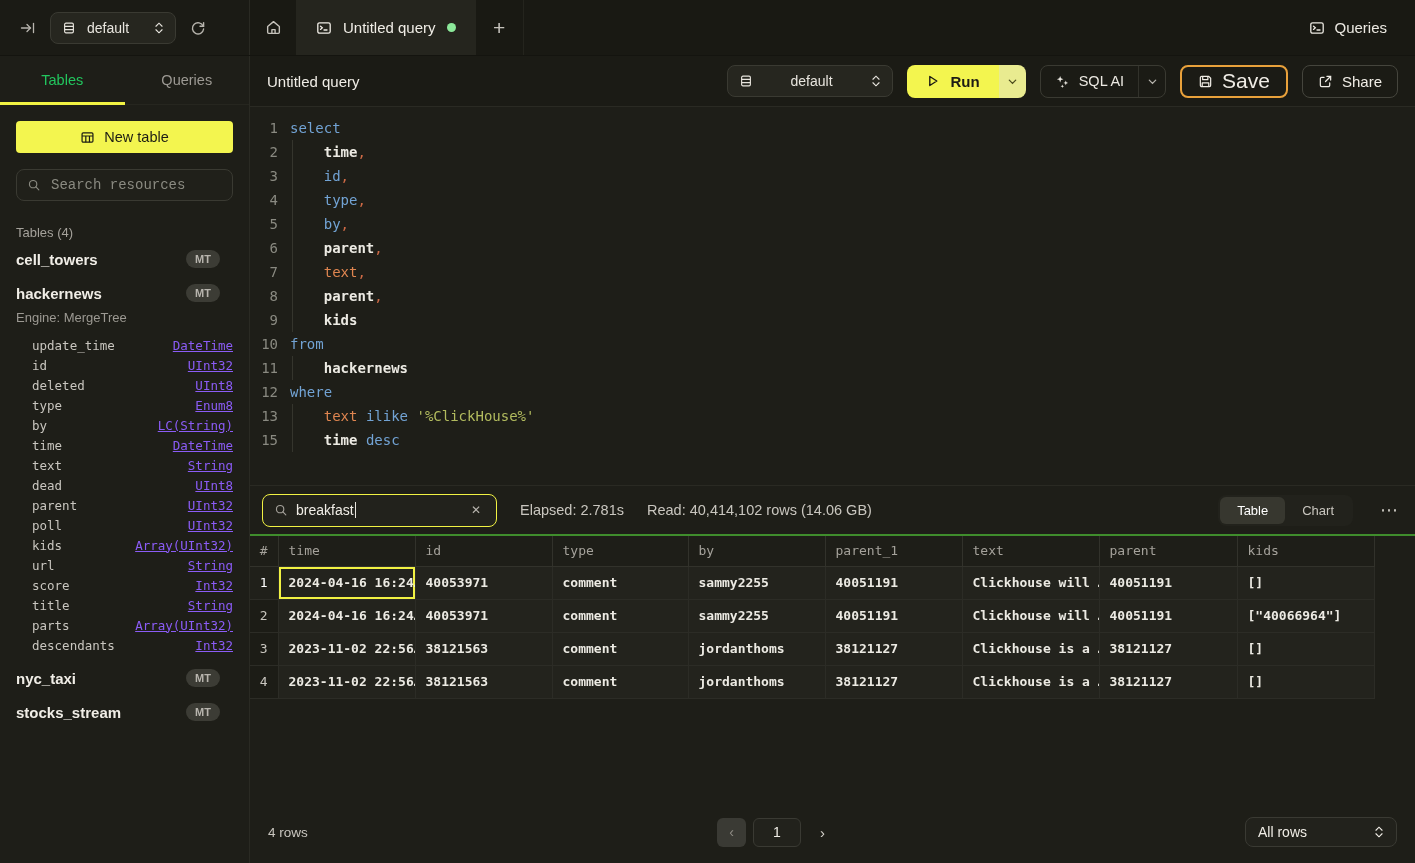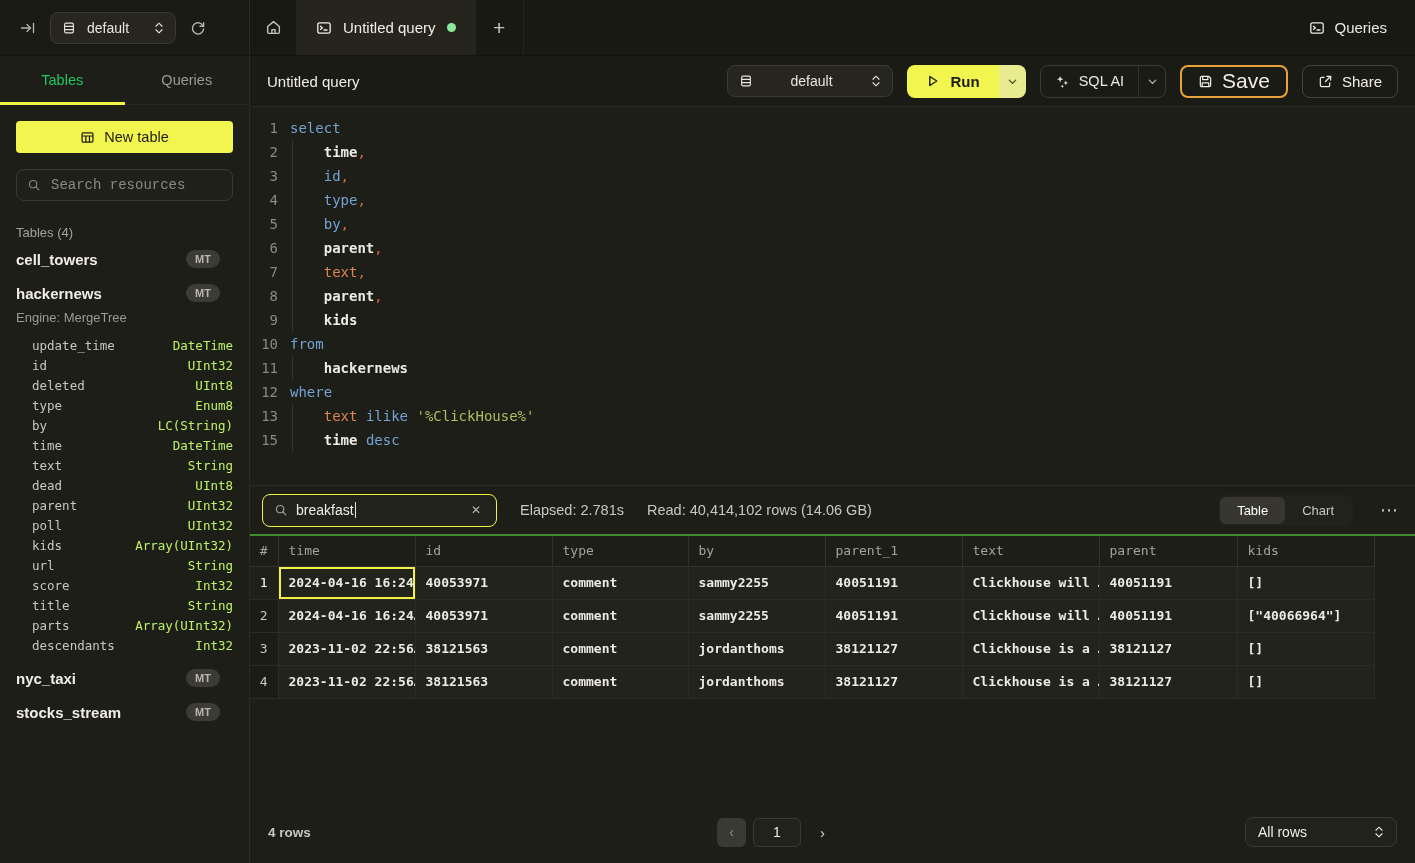--- a/index.html
+++ b/index.html
@@ -42,21 +42,21 @@
   .search-box { margin-top:16px; height:32px; border:1px solid #3a3a32; border-radius:8px; background:#20201a; display:flex; align-items:center; padding:0 10px; gap:8px; color:#8a8a81; }
   .search-box input { flex:1; background:transparent; border:none; outline:none; color:#e8e5de; font-size:14px; font-family:Liberation Mono, monospace; min-width:0; }
   .search-box input::placeholder { color:#8a8a81; }
   .section-label { margin:24px 0 2px; font-size:13px; color:#a5a29b; }
   .tbl-item { height:34px; display:flex; align-items:center; justify-content:space-between; cursor:pointer; }
   .tbl-name { font-size:15px; font-weight:600; color:#f0ede6; }
   .mt-badge { background:#3c3c35; color:#b8b5ae; font-size:11px; font-weight:700; padding:3px 9px; border-radius:10px; margin-right:13px; }
   .engine-line { font-size:13px; color:#9c9992; margin:0 0 10px; }
   .col-row { height:20px; display:flex; align-items:center; justify-content:space-between; padding-left:16px; font-family:"DejaVu Sans Mono", monospace; font-size:12.5px; }
   .col-name { color:#c9c6bf; }
-  .col-type { color:#bef264; }
+  .col-type { color:#8b5cf6;text-decoration:underline; }
   .col-block { margin-bottom:6px; }
 
   
   .main { flex:1; min-width:0; display:flex; flex-direction:column; background:#1e1e18; }
   .query-header { height:51px; flex-shrink:0; display:flex; align-items:center; padding:0 17px; background:#1b1b15; border-bottom:1px solid #2a2a23; }
   .qh-title { font-size:15px; color:#f0ede6; }
   .qh-actions { margin-left:auto; display:flex; align-items:center; gap:14px; }
   .qh-db { width:166px; justify-content:space-between; height:32px; }
   .run-btn { display:flex; height:33px; border-radius:8px; overflow:hidden; border:none; padding:0; background:none; }
   .run-main { display:flex; align-items:center; gap:11px; padding:0 19px; background:var(--accent-yellow,#f3f54f); color:#1c1c14; font-size:15px; font-weight:600; }
@@ -97,21 +97,21 @@
   .table-wrap { flex:1; min-height:0; overflow:hidden; }
   table.results-grid { border-collapse:collapse; table-layout:fixed; width:1124px; font-family:"DejaVu Sans Mono", monospace; font-size:13px; }
   .results-grid th { height:30px; font-weight:normal; color:#a5a29b; text-align:left; padding:0 10px; border-right:1px solid #32322b; border-bottom:1px solid #32322b; white-space:nowrap; overflow:hidden; cursor:pointer; }
   .results-grid th:first-child { text-align:center; padding:0; }
   .results-grid td { height:33px; padding:0 10px; border-right:1px solid #2c2c26; border-bottom:1px solid #2c2c26; color:#eceae3; font-weight:bold; white-space:nowrap; overflow:hidden; background:#23231d; cursor:default; }
   .results-grid td.rownum { background:#1c1c16; color:#c9c6bf; text-align:center; font-weight:normal; padding:0; }
   .results-grid tr.selected td.rownum { color:#ffffff; background:#20201a; }
   .results-grid td.sel { box-shadow: inset 0 0 0 2px var(--accent-bright,#f1f243); }
 
   .results-footer { height:62px; flex-shrink:0; display:flex; align-items:center; padding:0 18px; position:relative; }
-  .row-count { font-size:13.5px; color:#c9c6bf;font-weight:bold; }
+  .row-count { font-size:13.5px; color:#c9c6bf; }
   .pager { position:absolute; left:467px; display:flex; align-items:center; gap:7px; }
   .pg-prev { width:29px; height:29px; background:#3a3a34; border:none; border-radius:6px; color:#8f8c85; font-size:14px; }
   .pg-page { width:48px; height:29px; background:#22221c; border:1px solid #3a3a33; border-radius:6px; color:#f0ede6; display:flex; align-items:center; justify-content:center; font-size:14px; cursor:text; }
   .pg-next { width:29px; height:29px; background:none; border:none; color:#d5d2cb; font-size:15px; }
   .rows-select { margin-left:auto; width:152px; height:30px; background:#22221c; border:1px solid #3a3a33; border-radius:8px; display:flex; align-items:center; justify-content:space-between; padding:0 12px; font-size:14px; color:#f0ede6; cursor:pointer; }
 
   svg { display:block; }
 </style>
 </head>
 <body>

